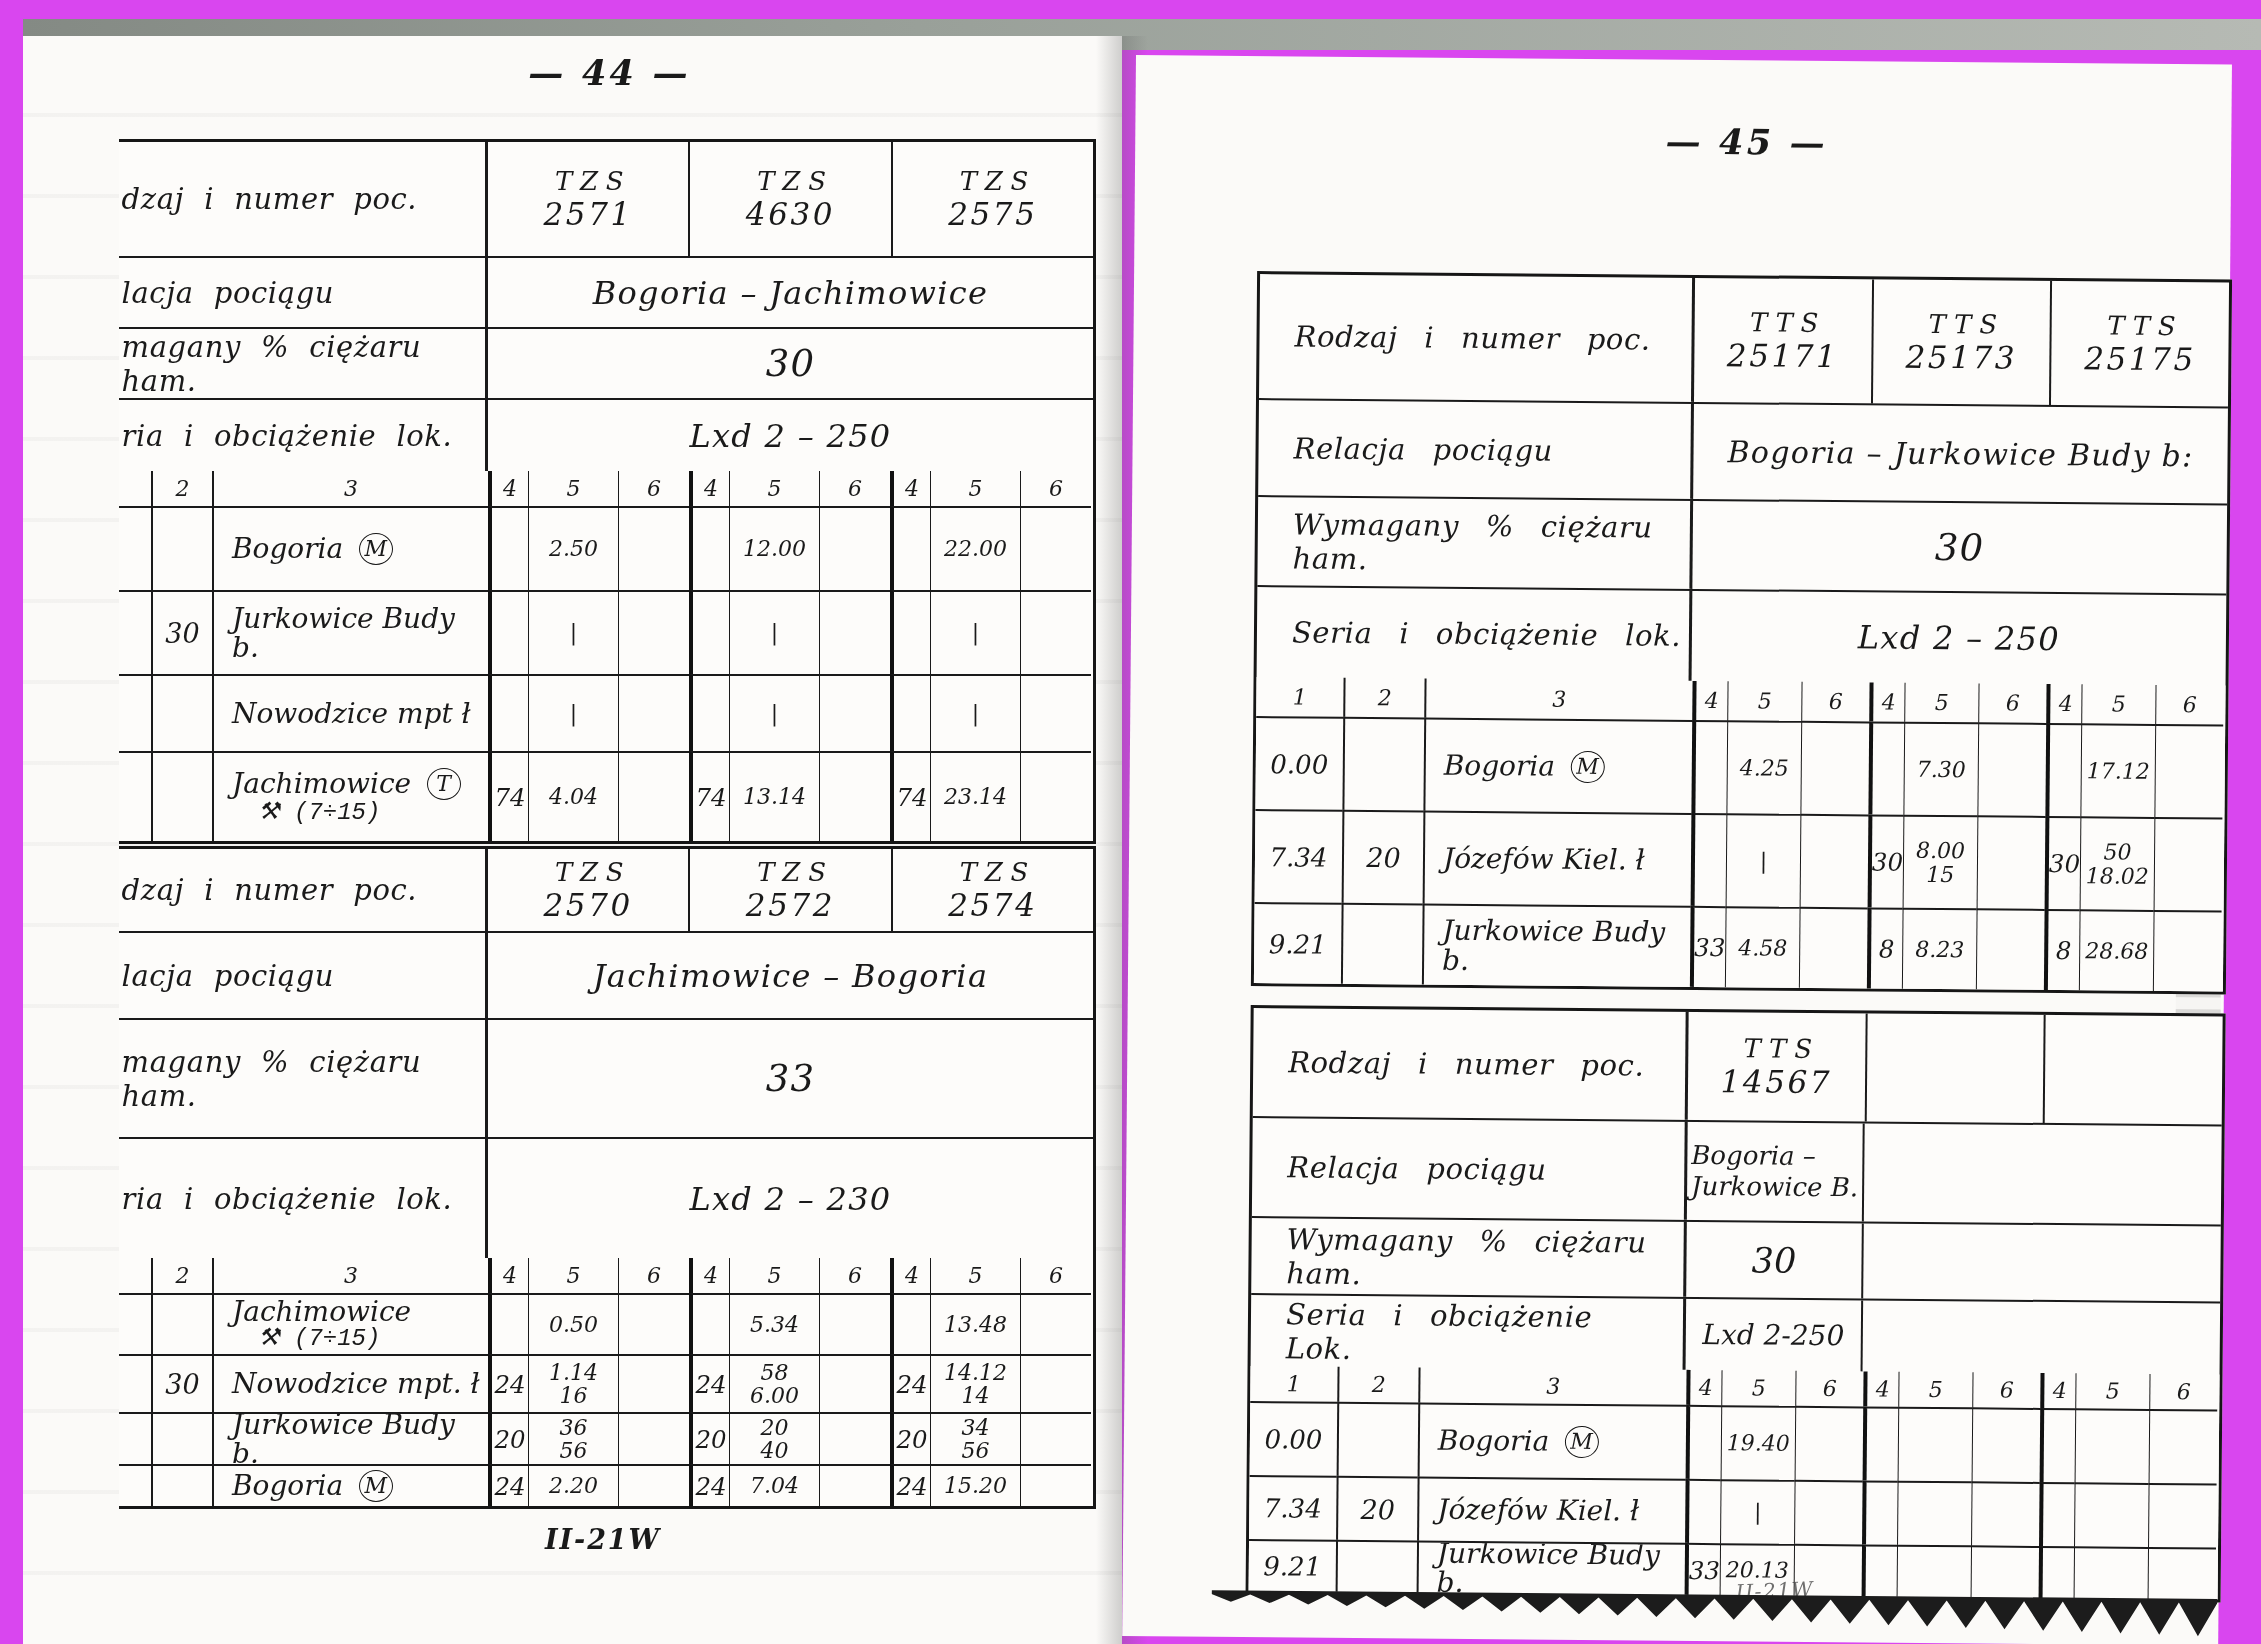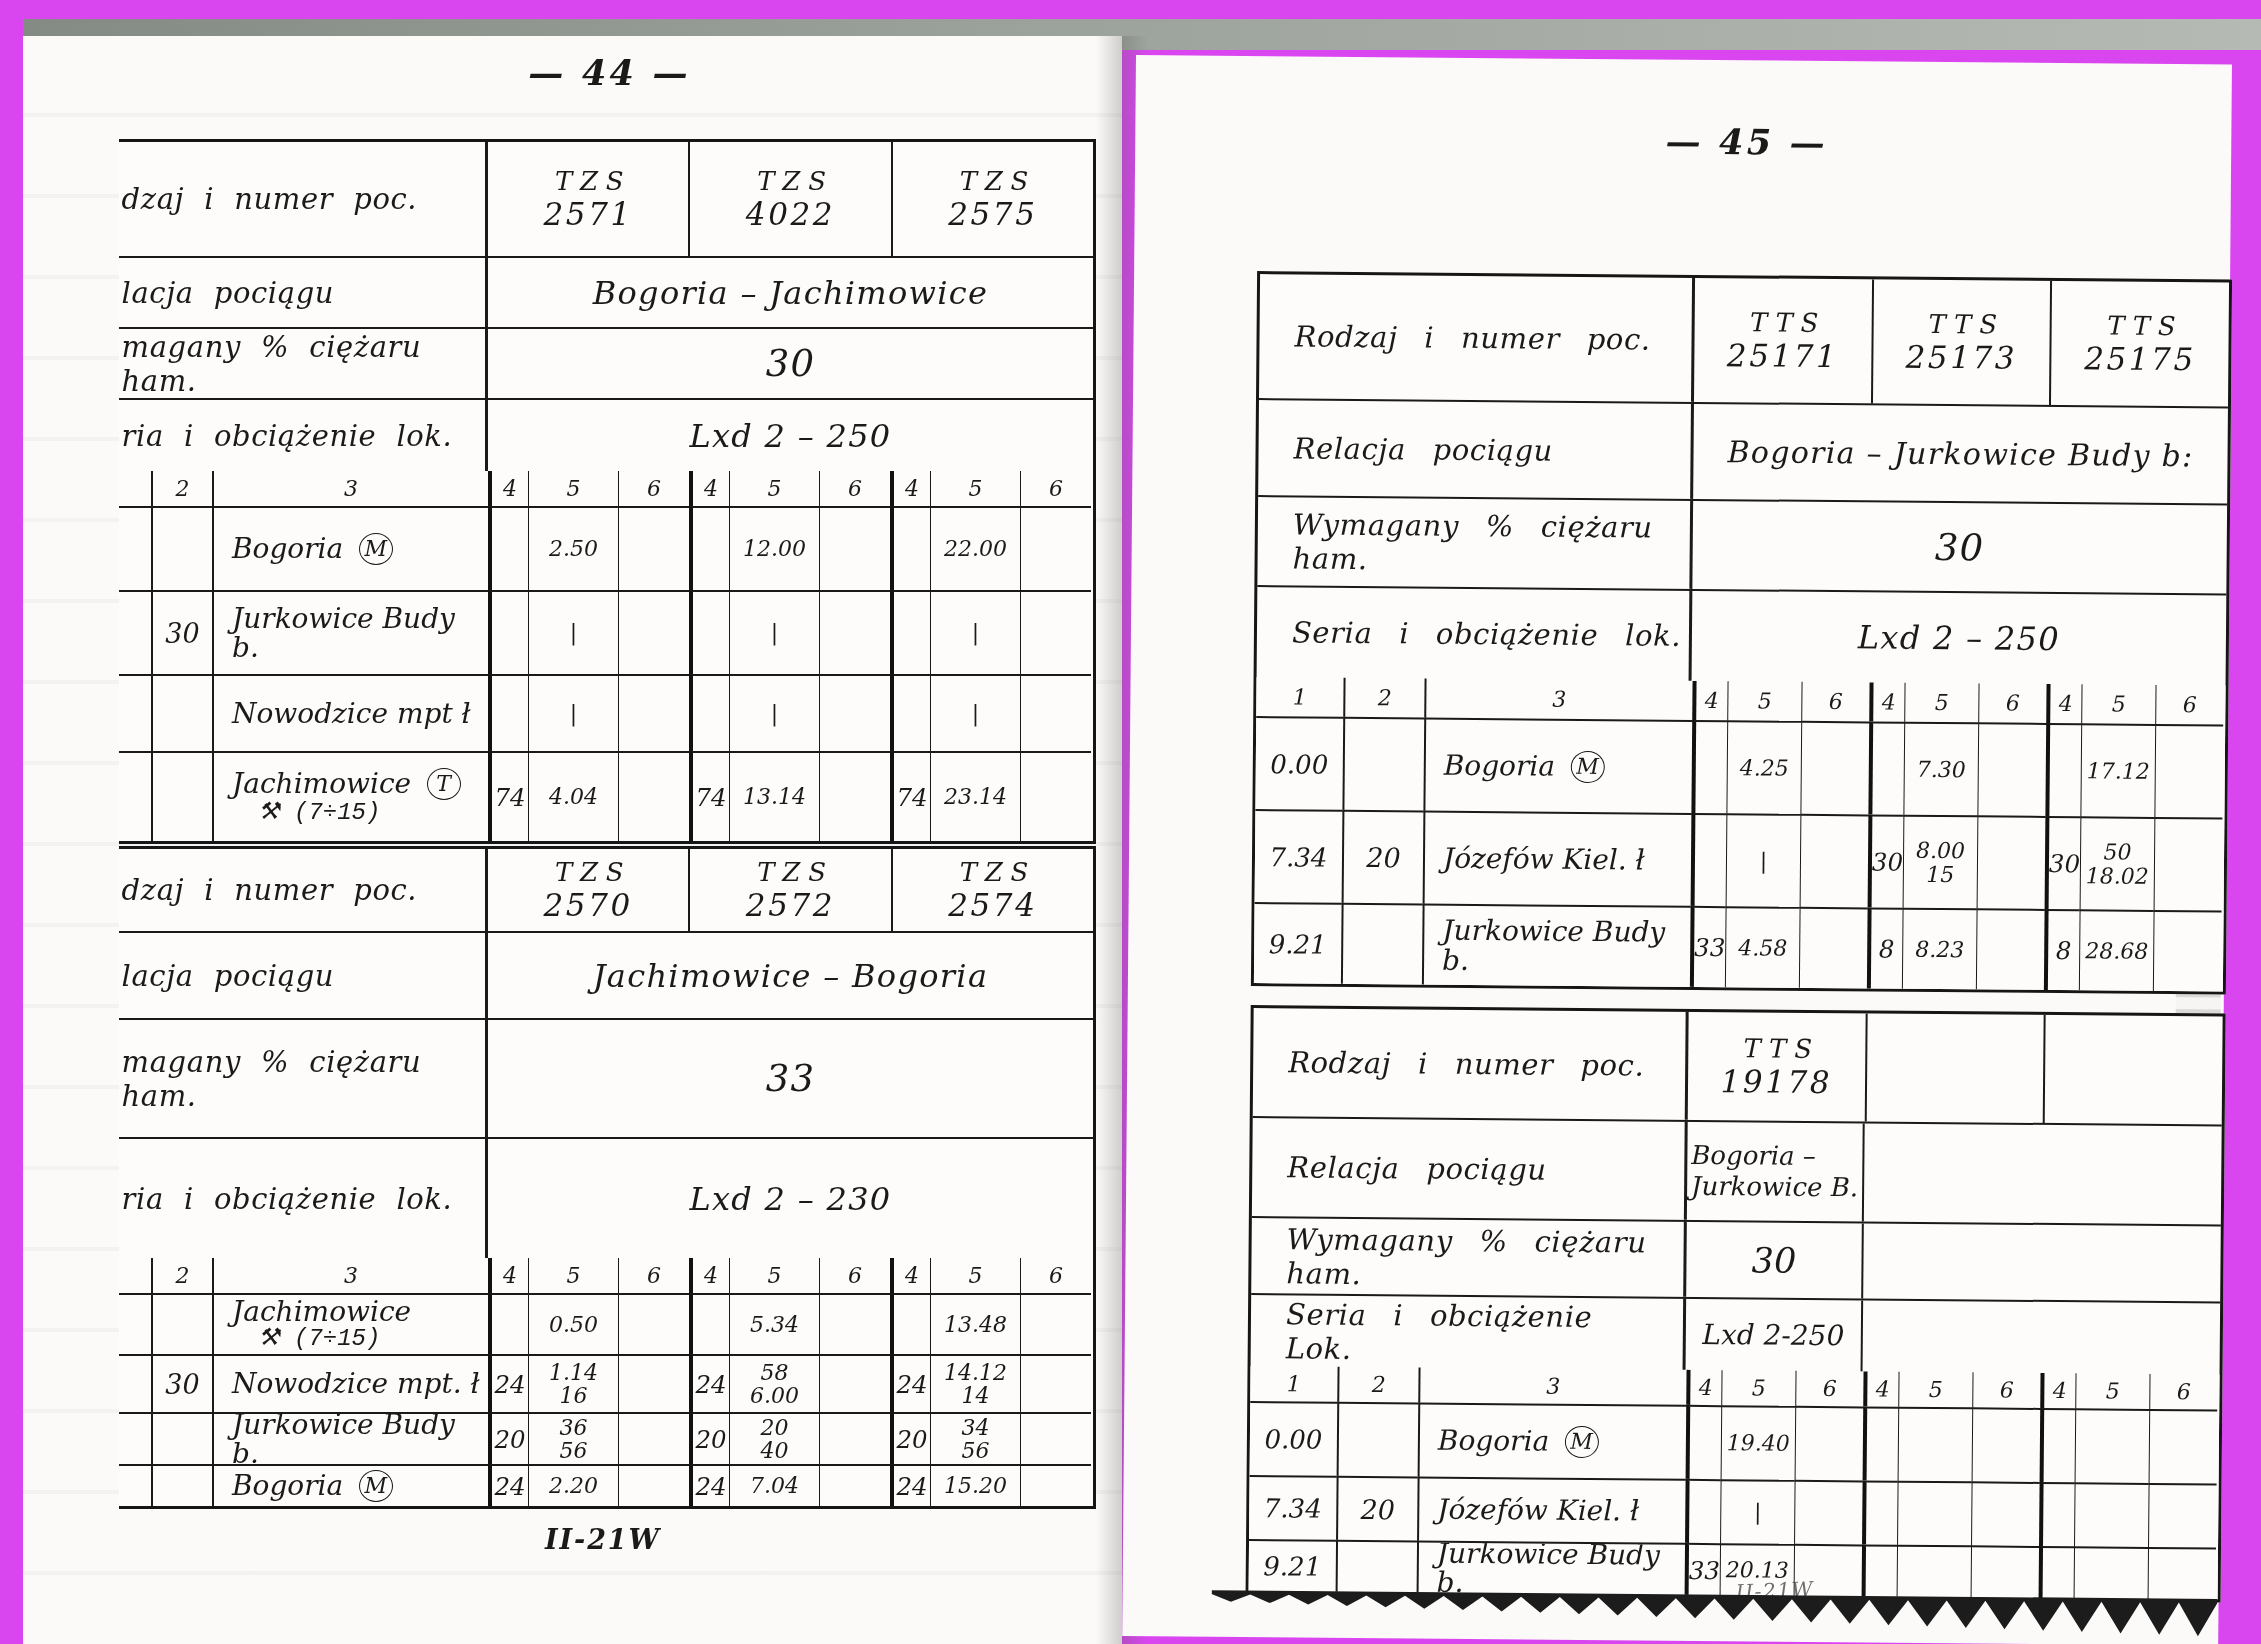--- a/index.html
+++ b/index.html
@@ -80,21 +80,21 @@
 
     <div class="card cardL" style="left:96px;top:103px;width:977px;">
       <div class="irow" style="height:116px;">
         <div class="ilabel">dzaj i numer poc.</div>
         <div class="itrain">
           <span class="ttype">TZS</span>
           <span class="tnum">2571</span>
         </div>
         <div class="itrain">
           <span class="ttype">TZS</span>
-          <span class="tnum">4022</span>
+          <span class="tnum">4630</span>
         </div>
         <div class="itrain">
           <span class="ttype">TZS</span>
           <span class="tnum">2575</span>
         </div>
       </div>
       <div class="irow" style="height:71px;">
         <div class="ilabel">lacja pociągu</div>
         <div class="ivalue">Bogoria – Jachimowice</div>
       </div>
@@ -407,21 +407,21 @@
           <div class="cell c5">28.68</div>
           <div class="cell c6"></div>
         </div>
     </div>
 
     <div class="card cardR" style="left:123px;top:949px;width:975px;">
       <div class="irow" style="height:110px;">
         <div class="ilabel">Rodzaj i numer poc.</div>
         <div class="itrain">
           <span class="ttype">TTS</span>
-          <span class="tnum">19178</span>
+          <span class="tnum">14567</span>
         </div>
         <div class="itrain">
           <span class="ttype"></span>
           <span class="tnum"></span>
         </div>
         <div class="itrain">
           <span class="ttype"></span>
           <span class="tnum"></span>
         </div>
       </div>

